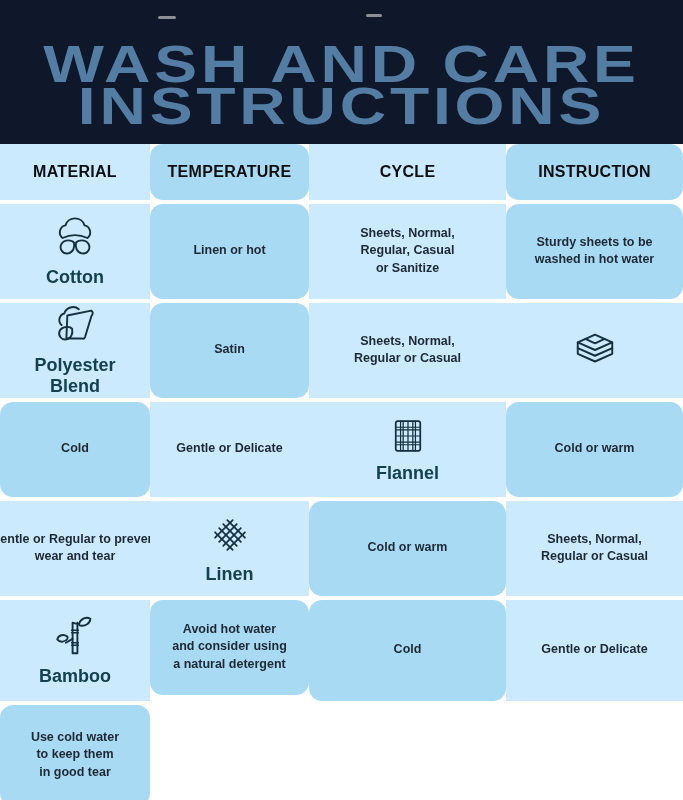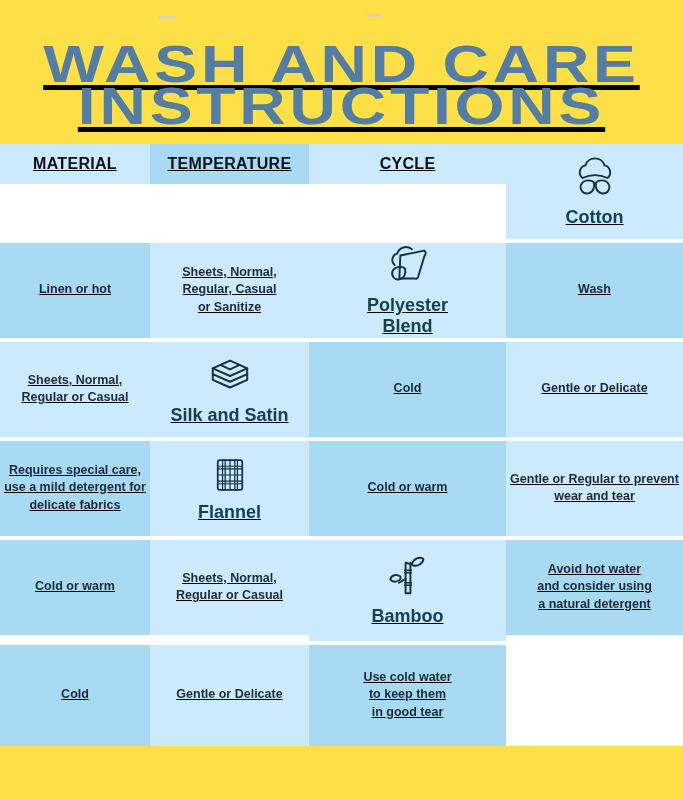--- a/index.html
+++ b/index.html
@@ -1,22 +1,21 @@
 <!DOCTYPE html>
 <html><head>
 <meta charset="utf-8">
 <style>
   html,body{margin:0;padding:0;}
   .page{
     position:relative;
     width:683px;height:800px;
-    background:#fde047;
+    background:#0f172a;
     font-family:"Liberation Sans", sans-serif;
     overflow:hidden;
-    text-decoration:underline;
   }
   .smudge{
     position:absolute;height:3px;border-radius:2px;
     background:#cfcfcf;opacity:.65;
   }
   .smudge.a{left:158px;top:16px;width:18px;}
   .smudge.b{left:366px;top:14px;width:16px;}
   .title{
     margin:44px 0 0 0;
     text-align:center;
@@ -32,33 +31,33 @@
     white-space:nowrap;
   }
   .care-table{
     margin-top:16px;
     display:grid;
     grid-template-columns:150px 159px 197px 177px;
     row-gap:4px;
     background:#ffffff;
   }
   .hcell{
-    height:40px;
+    height:56px;
     display:flex;align-items:center;justify-content:center;
     font-weight:bold;font-size:16px;color:#0c0e10;
     letter-spacing:.3px;
   }
   .cell{
     height:95px;
     display:flex;align-items:center;justify-content:center;
     text-align:center;
   }
   .cell.tall{height:101px;}
   .light{background:#cbeafd;}
-  .dark{background:#a8daf3;}
+  .dark{background:#a8daf3;border-radius:13px;}
   .body-text{
     font-size:12.5px;
     font-weight:bold;
     color:#1d2935;
     line-height:1.4;
     white-space:pre;
   }
   .mat{
     flex-direction:column;
     gap:6px;
@@ -85,84 +84,94 @@
   <div class="title">
     <div class="t-line">WASH AND CARE</div>
     <div class="t-line">INSTRUCTIONS</div>
   </div>
 
   <div class="care-table">
 
     <div class="hcell light">MATERIAL</div>
     <div class="hcell dark">TEMPERATURE</div>
     <div class="hcell light">CYCLE</div>
+    <div class="hcell dark">INSTRUCTION</div>
 
     <div class="cell light mat">
       <span class="icon">
         <svg width="46" height="46" viewBox="0 0 48 48">
           <path d="M11 24 A7.5 7.5 0 0 1 14 10.8 A10.5 10.5 0 0 1 34 10.8 A7.5 7.5 0 0 1 37 24 Q24 18 11 24 Z"></path>
           <path d="M23 29 C21 26 13 25 10 30 C7 35 11 41 17 40 C22 39 24 34 23 29 Z"></path>
           <path d="M25 29 C27 26 35 25 38 30 C41 35 37 41 31 40 C26 39 24 34 25 29 Z"></path>
         </svg>
       </span>
       <span class="mat-label">Cotton</span>
     </div>
     <div class="cell dark body-text">Linen or hot</div>
     <div class="cell light body-text">Sheets, Normal,
 Regular, Casual
 or Sanitize</div>
+    <div class="cell dark body-text">Sturdy sheets to be
+washed in hot water</div>
 
     <div class="cell light mat">
       <span class="icon">
         <svg width="46" height="46" viewBox="0 0 48 48">
           <path d="M10 23 A7 7 0 0 1 12.8 11 A9.5 9.5 0 0 1 28 6.5"></path>
           <path d="M21 27 C19 24 11 24 8 29 C6 34 10 39 15 38 C20 37 22 32 21 27 Z"></path>
           <path d="M16 13 L41 8 Q44 10 41 14 L34.5 35.5 Q33.5 38 31 37 L15 37 Z"></path>
         </svg>
       </span>
       <span class="mat-label">Polyester
 Blend</span>
     </div>
-    <div class="cell dark body-text">Wash</div>
+    <div class="cell dark body-text">Satin</div>
     <div class="cell light body-text">Sheets, Normal,
 Regular or Casual</div>
 
     <div class="cell light mat">
       <span class="icon">
         <svg width="48" height="46" viewBox="0 0 48 48">
           <path d="M6 16 L24 8 L42 16 L24 24 Z"></path>
           <path d="M14 12.5 L24 17 L34 12.5"></path>
           <path d="M6 16 L6 22 L24 30 L42 22 L42 16"></path>
           <path d="M6 22 L6 28 L24 36 L42 28 L42 22"></path>
         </svg>
       </span>
-      <span class="mat-label">Silk and Satin</span>
     </div>
     <div class="cell dark body-text">Cold</div>
     <div class="cell light body-text">Gentle or Delicate</div>
-    <div class="cell dark body-text">Requires special care,
-use a mild detergent for
-delicate fabrics</div>
 
     <div class="cell light mat">
       <span class="icon">
         <svg width="42" height="42" viewBox="0 0 48 48">
           <rect x="10" y="7" width="28" height="34" rx="2.5"></rect>
           <g stroke-width="1.4">
             <path d="M15.5 7 V41 M18.5 7 V41 M24 7 V41 M29.5 7 V41 M32.5 7 V41"></path>
             <path d="M10 14 H38 M10 17 H38 M10 24 H38 M10 31 H38 M10 34 H38"></path>
           </g>
         </svg>
       </span>
       <span class="mat-label">Flannel</span>
     </div>
     <div class="cell dark body-text">Cold or warm</div>
     <div class="cell light body-text">Gentle or Regular to prevent
 wear and tear</div>
 
+    <div class="cell light mat">
+      <span class="icon">
+        <svg width="46" height="46" viewBox="0 0 48 48">
+          <g transform="rotate(45 24 24)" stroke-width="1.8">
+            <path d="M15 11 V37 M21 11 V37 M27 11 V37 M33 11 V37"></path>
+            <path d="M11 15 H37 M11 21 H37 M11 27 H37 M11 33 H37"></path>
+          </g>
+        </svg>
+      </span>
+      <span class="mat-label">Linen</span>
+    </div>
     <div class="cell dark body-text">Cold or warm</div>
     <div class="cell light body-text">Sheets, Normal,
 Regular or Casual</div>
     <div class="cell tall light mat">
       <span class="icon">
         <svg width="46" height="46" viewBox="0 0 48 48">
           <path d="M21.5 9 V41 M26.5 9 V41 M21.5 9 L26.5 10.5 M21.5 41 H26.5"></path>
           <path d="M20.5 17 H27.5 M20.5 19.5 H27.5 M20.5 30 H27.5 M20.5 32.5 H27.5" stroke-width="1.6"></path>
           <path d="M28 10.5 C30 4.5 36 2.5 40 5 C40 10 34.5 13 29.5 12 C28.3 11.6 27.8 11.1 28 10.5 Z"></path>
           <path d="M21.5 26 L14.5 30"></path>

